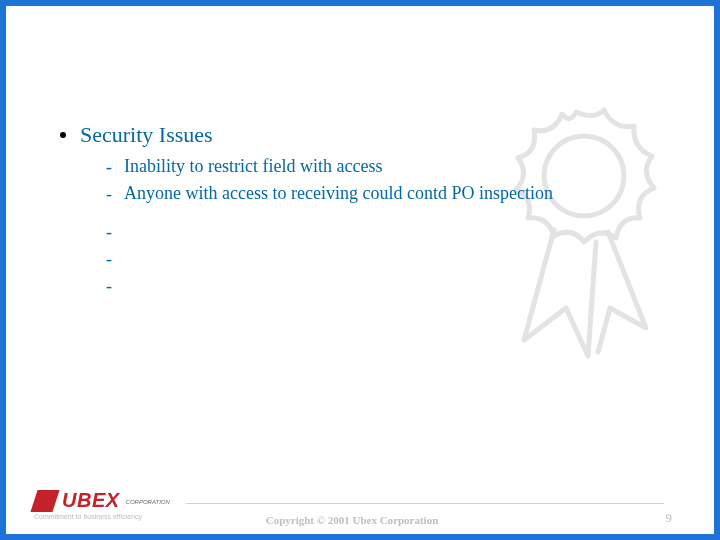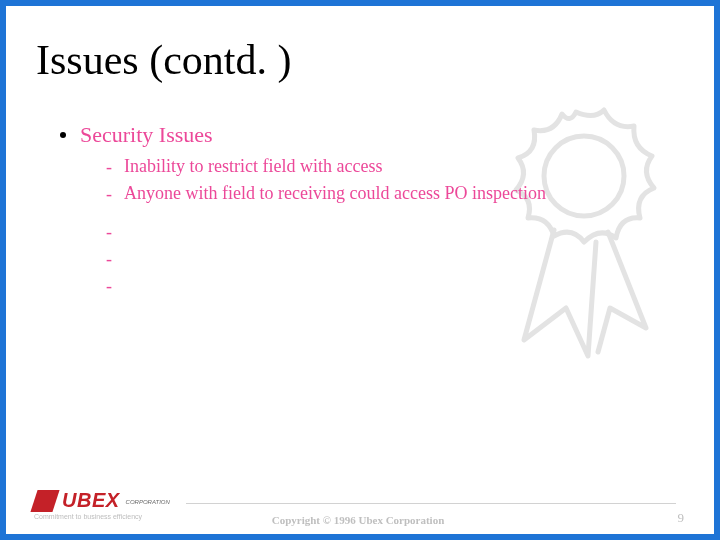--- a/index.html
+++ b/index.html
@@ -27,21 +27,21 @@
     font-size: 42px;
     font-weight: 400;
     color: #000;
   }
   .content {
     position: absolute;
     top: 116px;
     left: 54px;
     right: 30px;
     font-size: 20px;
-    color: #ec4899;
+    color: #0369a1;
   }
   .lvl1 {
     list-style: none;
     padding-left: 0;
   }
   .lvl1 > li {
     margin-bottom: 8px;
   }
   .lvl1 > li > .row {
     display: flex;
@@ -87,21 +87,21 @@
   .ribbon path, .ribbon circle {
     fill: none;
     stroke: #e3e3e3;
     stroke-width: 5;
     stroke-linejoin: round;
     stroke-linecap: round;
   }
   
   .footer {
     position: absolute;
-    left: 0; right: 4px; bottom: 0;
+    left: 0; right: 16px; bottom: 0;
     height: 60px;
     padding-left: 7px;
   }
   .logo {
     position: absolute;
     left: 28px;
     bottom: 14px;
     display: flex;
     flex-direction: column;
     align-items: flex-start;
@@ -159,21 +159,20 @@
     font-size: 13px;
     color: #bfbfbf;
   }
 </style>
 </head>
 <body>
 
 <div class="slide">
 
 
-  <div class="title">Issues (contd. )</div>
 
   <div class="ribbon">
     <svg viewBox="0 0 200 260">
 
       <path d="
         M100 10
         Q118 18 128 8
         Q138 28 158 24
         Q156 46 176 54
         Q164 70 178 86
@@ -202,21 +201,21 @@
           <span class="bullet-dot"></span>
           <span class="lvl1-label">Security Issues</span>
         </div>
         <ul class="lvl2">
           <li>
             <span class="dash">-</span>
             <span>Inability to restrict field with access</span>
           </li>
           <li>
             <span class="dash">-</span>
-            <span>Anyone with field to receiving could access PO inspection</span>
+            <span>Anyone with access to receiving could contd PO inspection</span>
           </li>
         </ul>
       </li>
 
       <li>
         <ul class="lvl2">
           <li>
             <span class="dash">-</span>
           </li>
           <li>
@@ -234,17 +233,17 @@
   <div class="footer">
     <div class="logo">
       <div class="logo-row">
         <span class="logo-box"></span>
         <span class="logo-text">UBEX</span>
         <span class="logo-corp">CORPORATION</span>
       </div>
       <span class="logo-tagline">Commitment to business efficiency</span>
     </div>
     <div class="footer-rule"></div>
-    <div class="copyright">Copyright © 1996 Ubex Corporation</div>
+    <div class="copyright">Copyright © 2001 Ubex Corporation</div>
     <div class="pagenum">9</div>
   </div>
 
 </div>
 
 </body></html>

